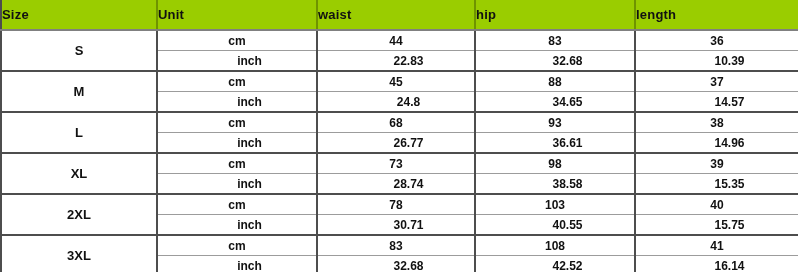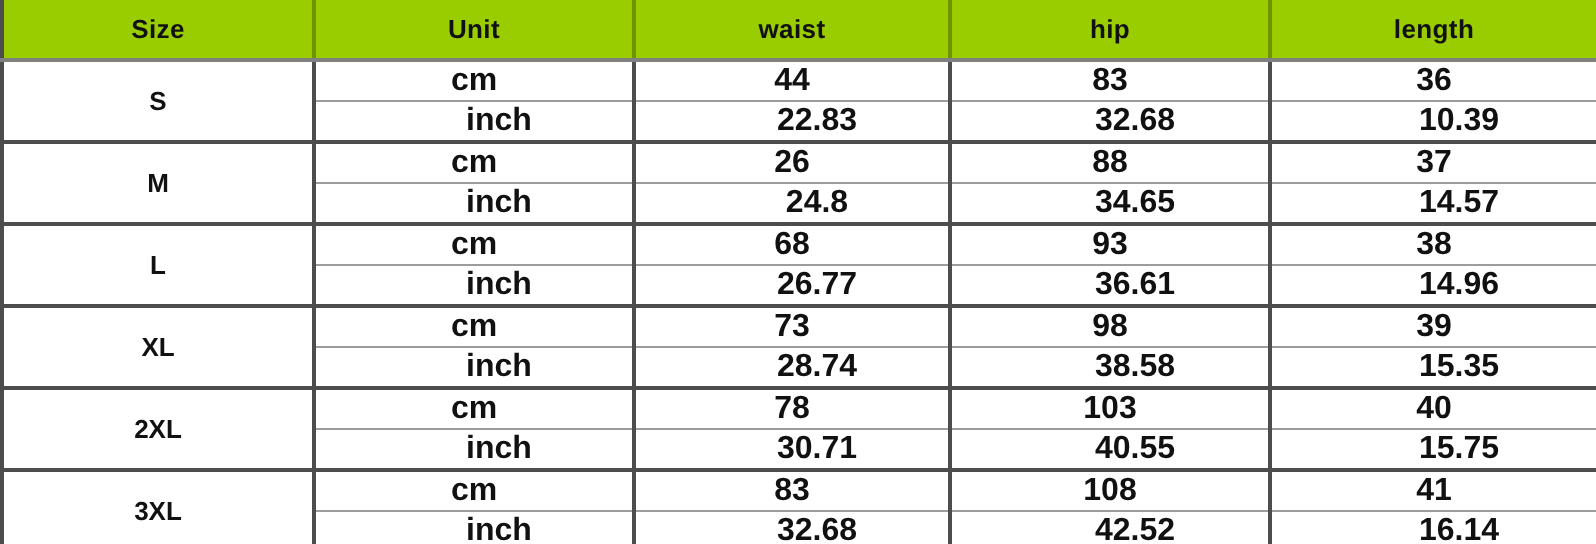--- a/index.html
+++ b/index.html
@@ -34,33 +34,33 @@
   table.size-chart col.c-hip    { width: 160px; }
   table.size-chart col.c-length { width: 164px; }
 
   
   thead th {
     height: 29px;
     background: #9ACD00;
     color: #111111;
     font-size: 13px;
     font-weight: bold;
-    text-align: center;
+    text-align: left;
     vertical-align: middle;
     padding: 0;
     border-right: 2px solid #6f9400;
     border-bottom: 2px solid #808080;
     letter-spacing: 0.2px;
   }
   thead th:last-child { border-right: none; }
 
   
   tbody td {
     height: 19px;
-    font-size: 16px;
+    font-size: 12px;
     font-weight: bold;
     color: #111111;
     text-align: center;
     vertical-align: middle;
     padding: 0;
     background: #ffffff;
     border-right: 2px solid #4d4d4d;
     border-bottom: 1px solid #9c9c9c;
     white-space: nowrap;
   }
@@ -127,21 +127,21 @@
       <tr class="group-end">
         <td>inch</td>
         <td>22.83</td>
         <td>32.68</td>
         <td>10.39</td>
       </tr>
 
       <tr>
         <td class="size-cell" rowspan="2">M</td>
         <td>cm</td>
-        <td>26</td>
+        <td>45</td>
         <td>88</td>
         <td>37</td>
       </tr>
       <tr class="group-end">
         <td>inch</td>
         <td>24.8</td>
         <td>34.65</td>
         <td>14.57</td>
       </tr>
 

